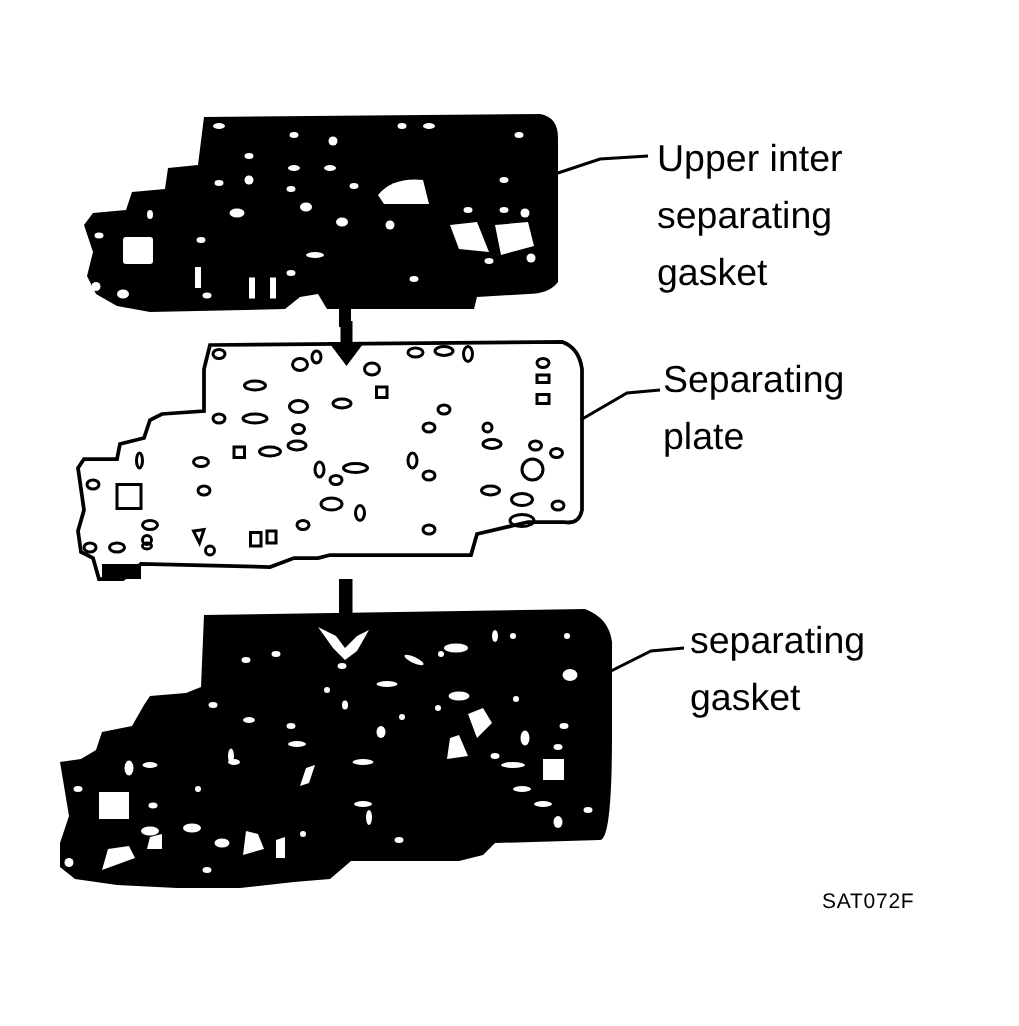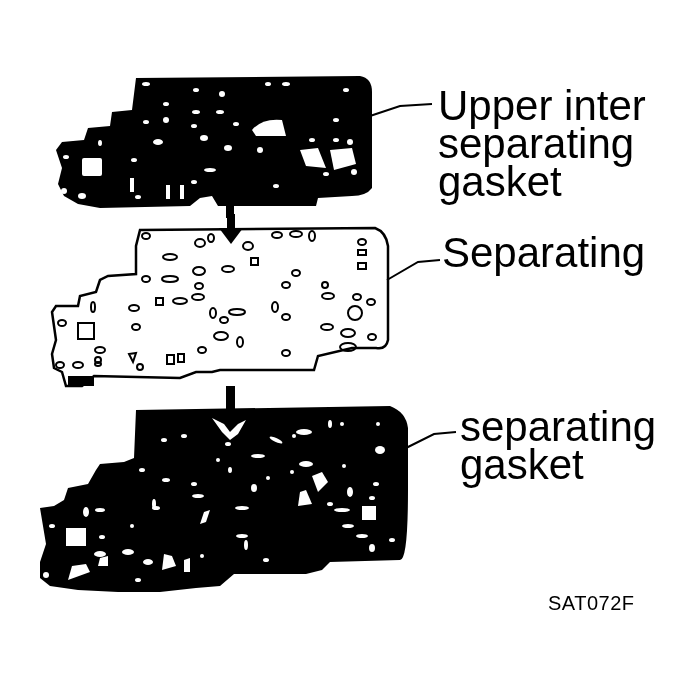--- a/index.html
+++ b/index.html
@@ -1,21 +1,21 @@
 <!DOCTYPE html>
 <html><head>
 <meta charset="utf-8">
 <style>
   html, body { margin: 0; padding: 0; background: #ffffff; }
   body { width: 679px; height: 684px; position: relative; overflow: hidden;
          font-family: "Liberation Sans", sans-serif; }
   #diagram { position: absolute; left: 0; top: 0; width: 679px; height: 684px; }
-  .label { position: absolute; color: #000; font-size: 42px; line-height: 38px;
+  .label { position: absolute; color: #000; font-size: 25px; line-height: 38px;
            font-family: "Liberation Sans", sans-serif; white-space: nowrap; }
-  .code { position: absolute; font-size: 20px; color: #000;
+  .code { position: absolute; font-size: 14px; color: #000;
           font-family: "Liberation Sans", sans-serif; letter-spacing: 0.5px; }
 </style>
 </head>
 <body>
 
 <svg id="diagram" viewBox="0 0 679 684" xmlns="http://www.w3.org/2000/svg">
 
   <g>
     <path d="M136 78 L360 76 Q372 78 372 92 L372 188 Q366 196 352 196 L318 198 L316 206 L218 206 L212 196 L200 198 L190 206 L100 208 L78 204 L64 196 L58 184 L62 168 L56 150 L62 142 L84 140 L88 128 L110 126 L112 112 L132 110 L136 78 Z" fill="#000"></path>
 
@@ -207,20 +207,21 @@
 </svg>
 
 <div class="label" style="left:438px; top:87px;">
   <div>Upper inter</div>
   <div>separating</div>
   <div>gasket</div>
 </div>
 
 <div class="label" style="left:442px; top:234px;">
   <div>Separating</div>
+  <div>plate</div>
 </div>
 
 <div class="label" style="left:460px; top:408px;">
   <div>separating</div>
   <div>gasket</div>
 </div>
 
 <div class="code" style="left:548px; top:592px;">SAT072F</div>
 
 </body></html>

